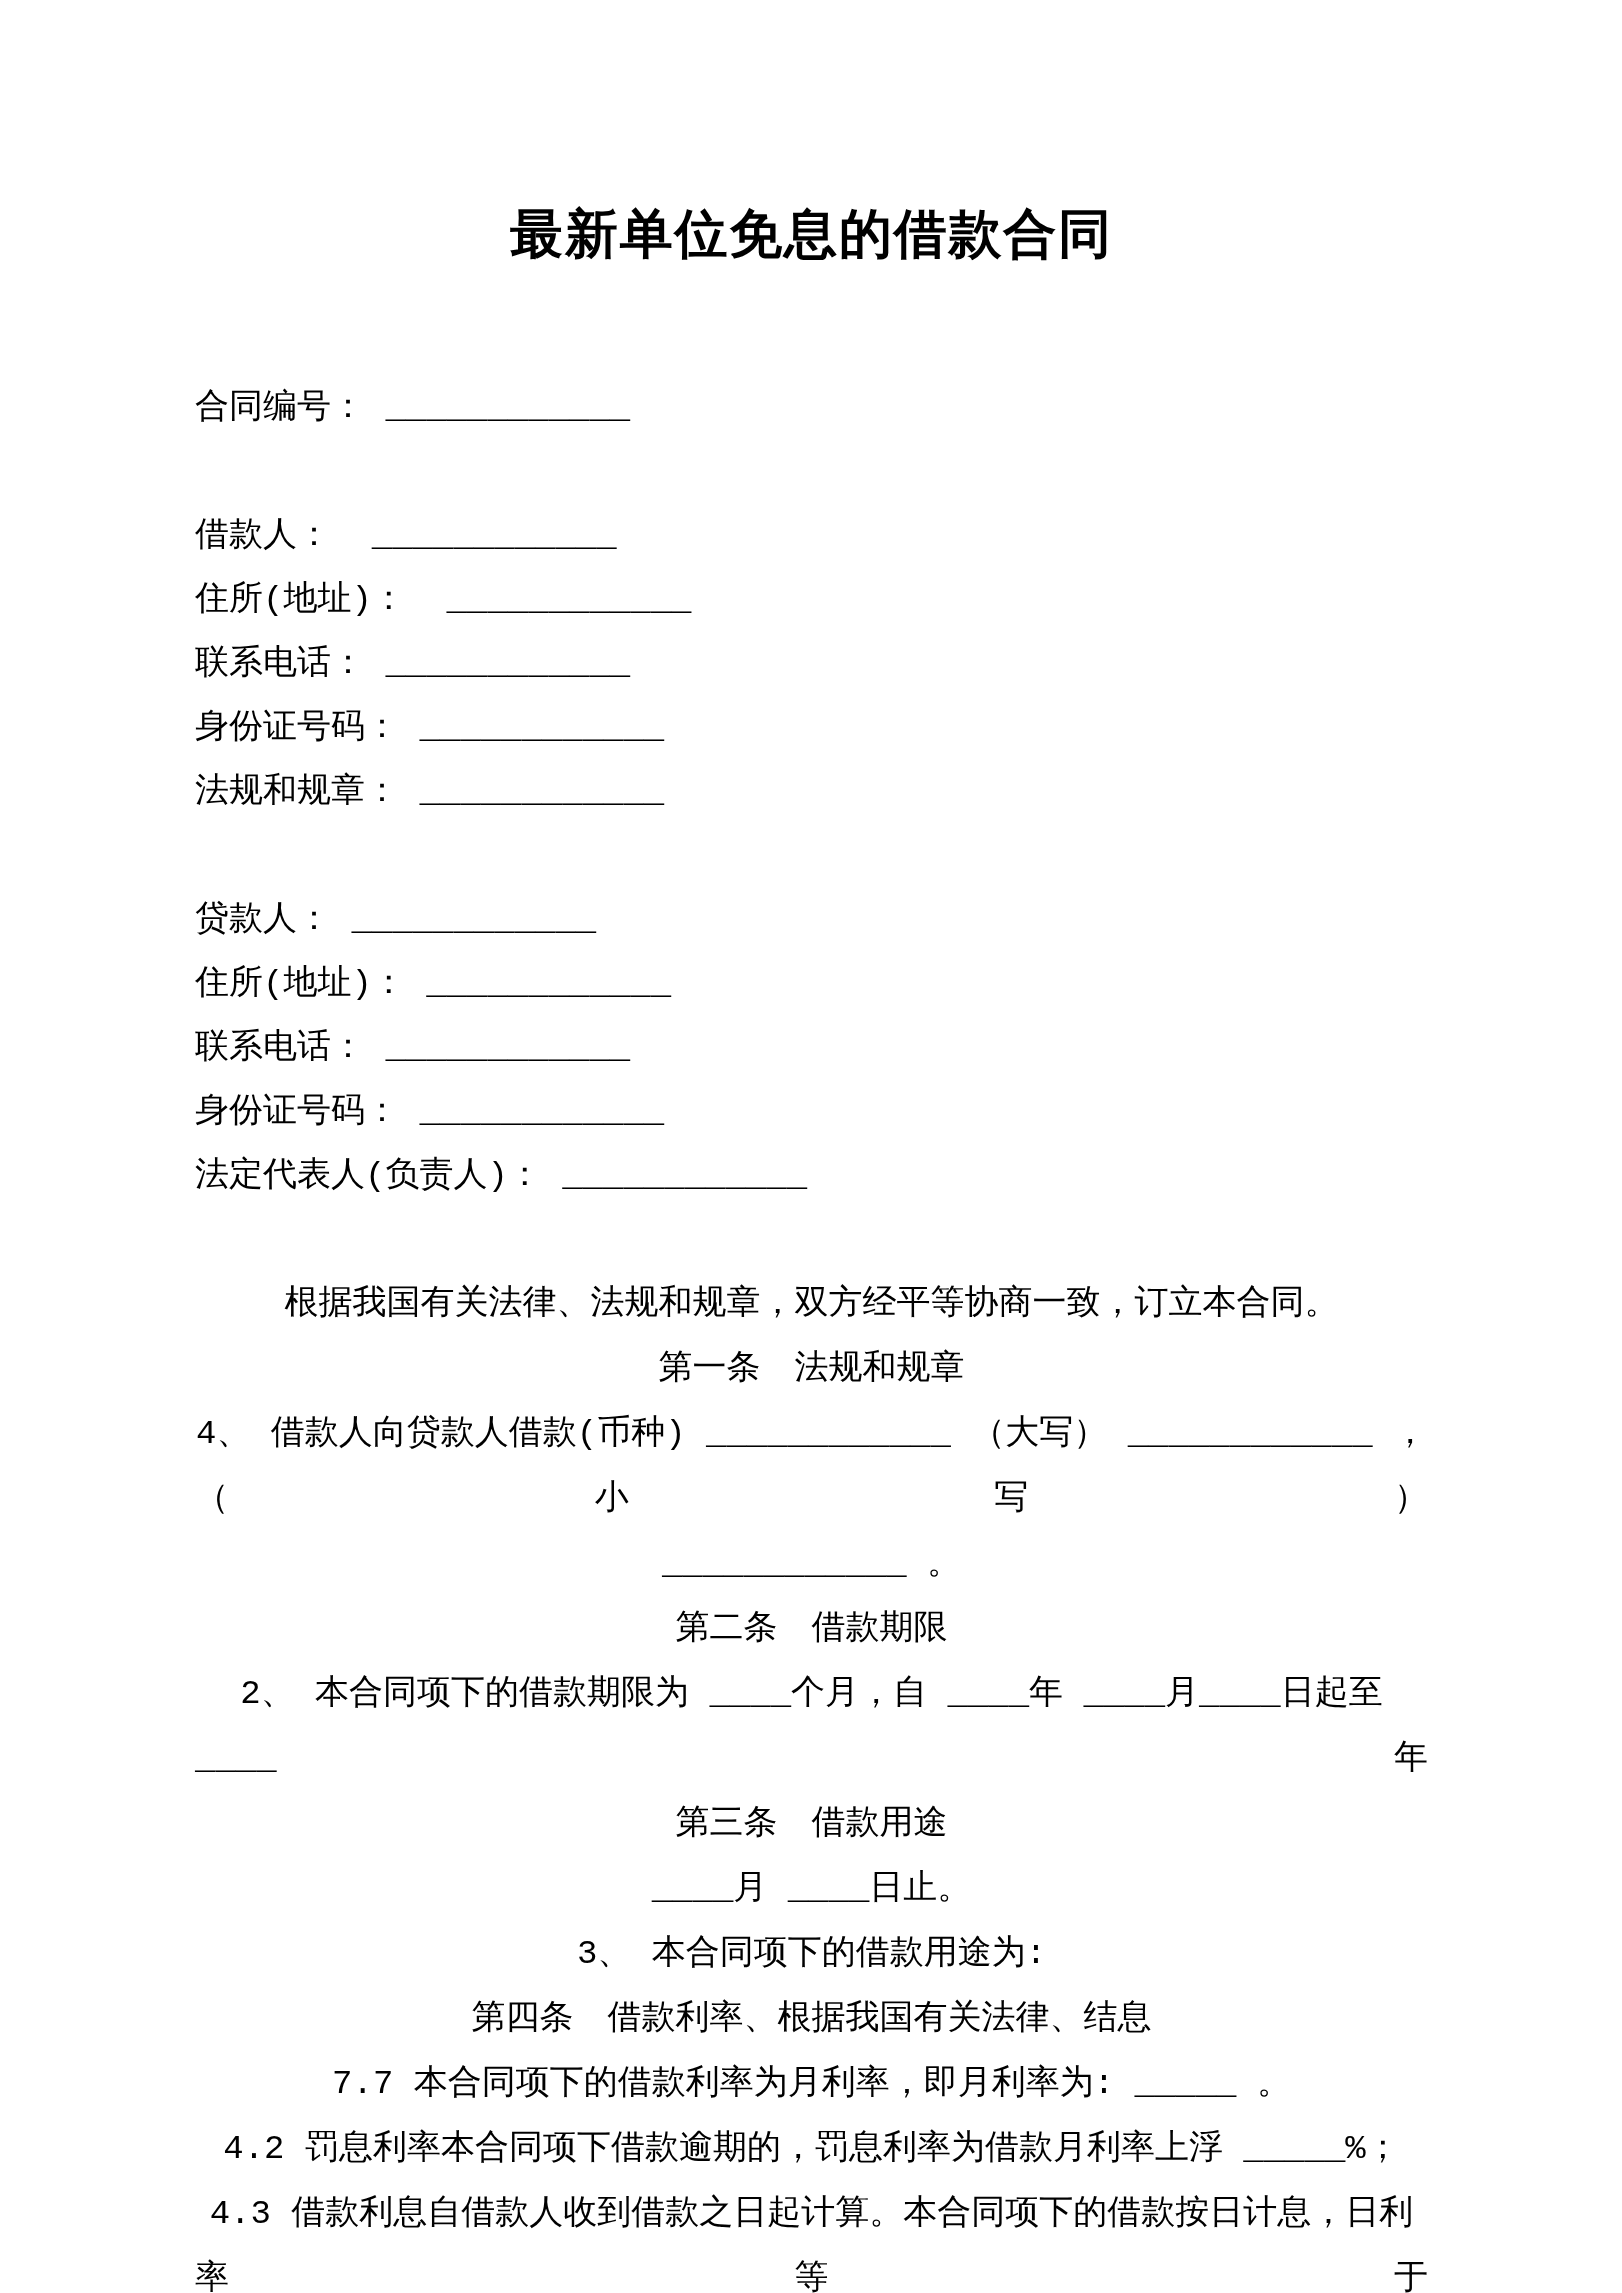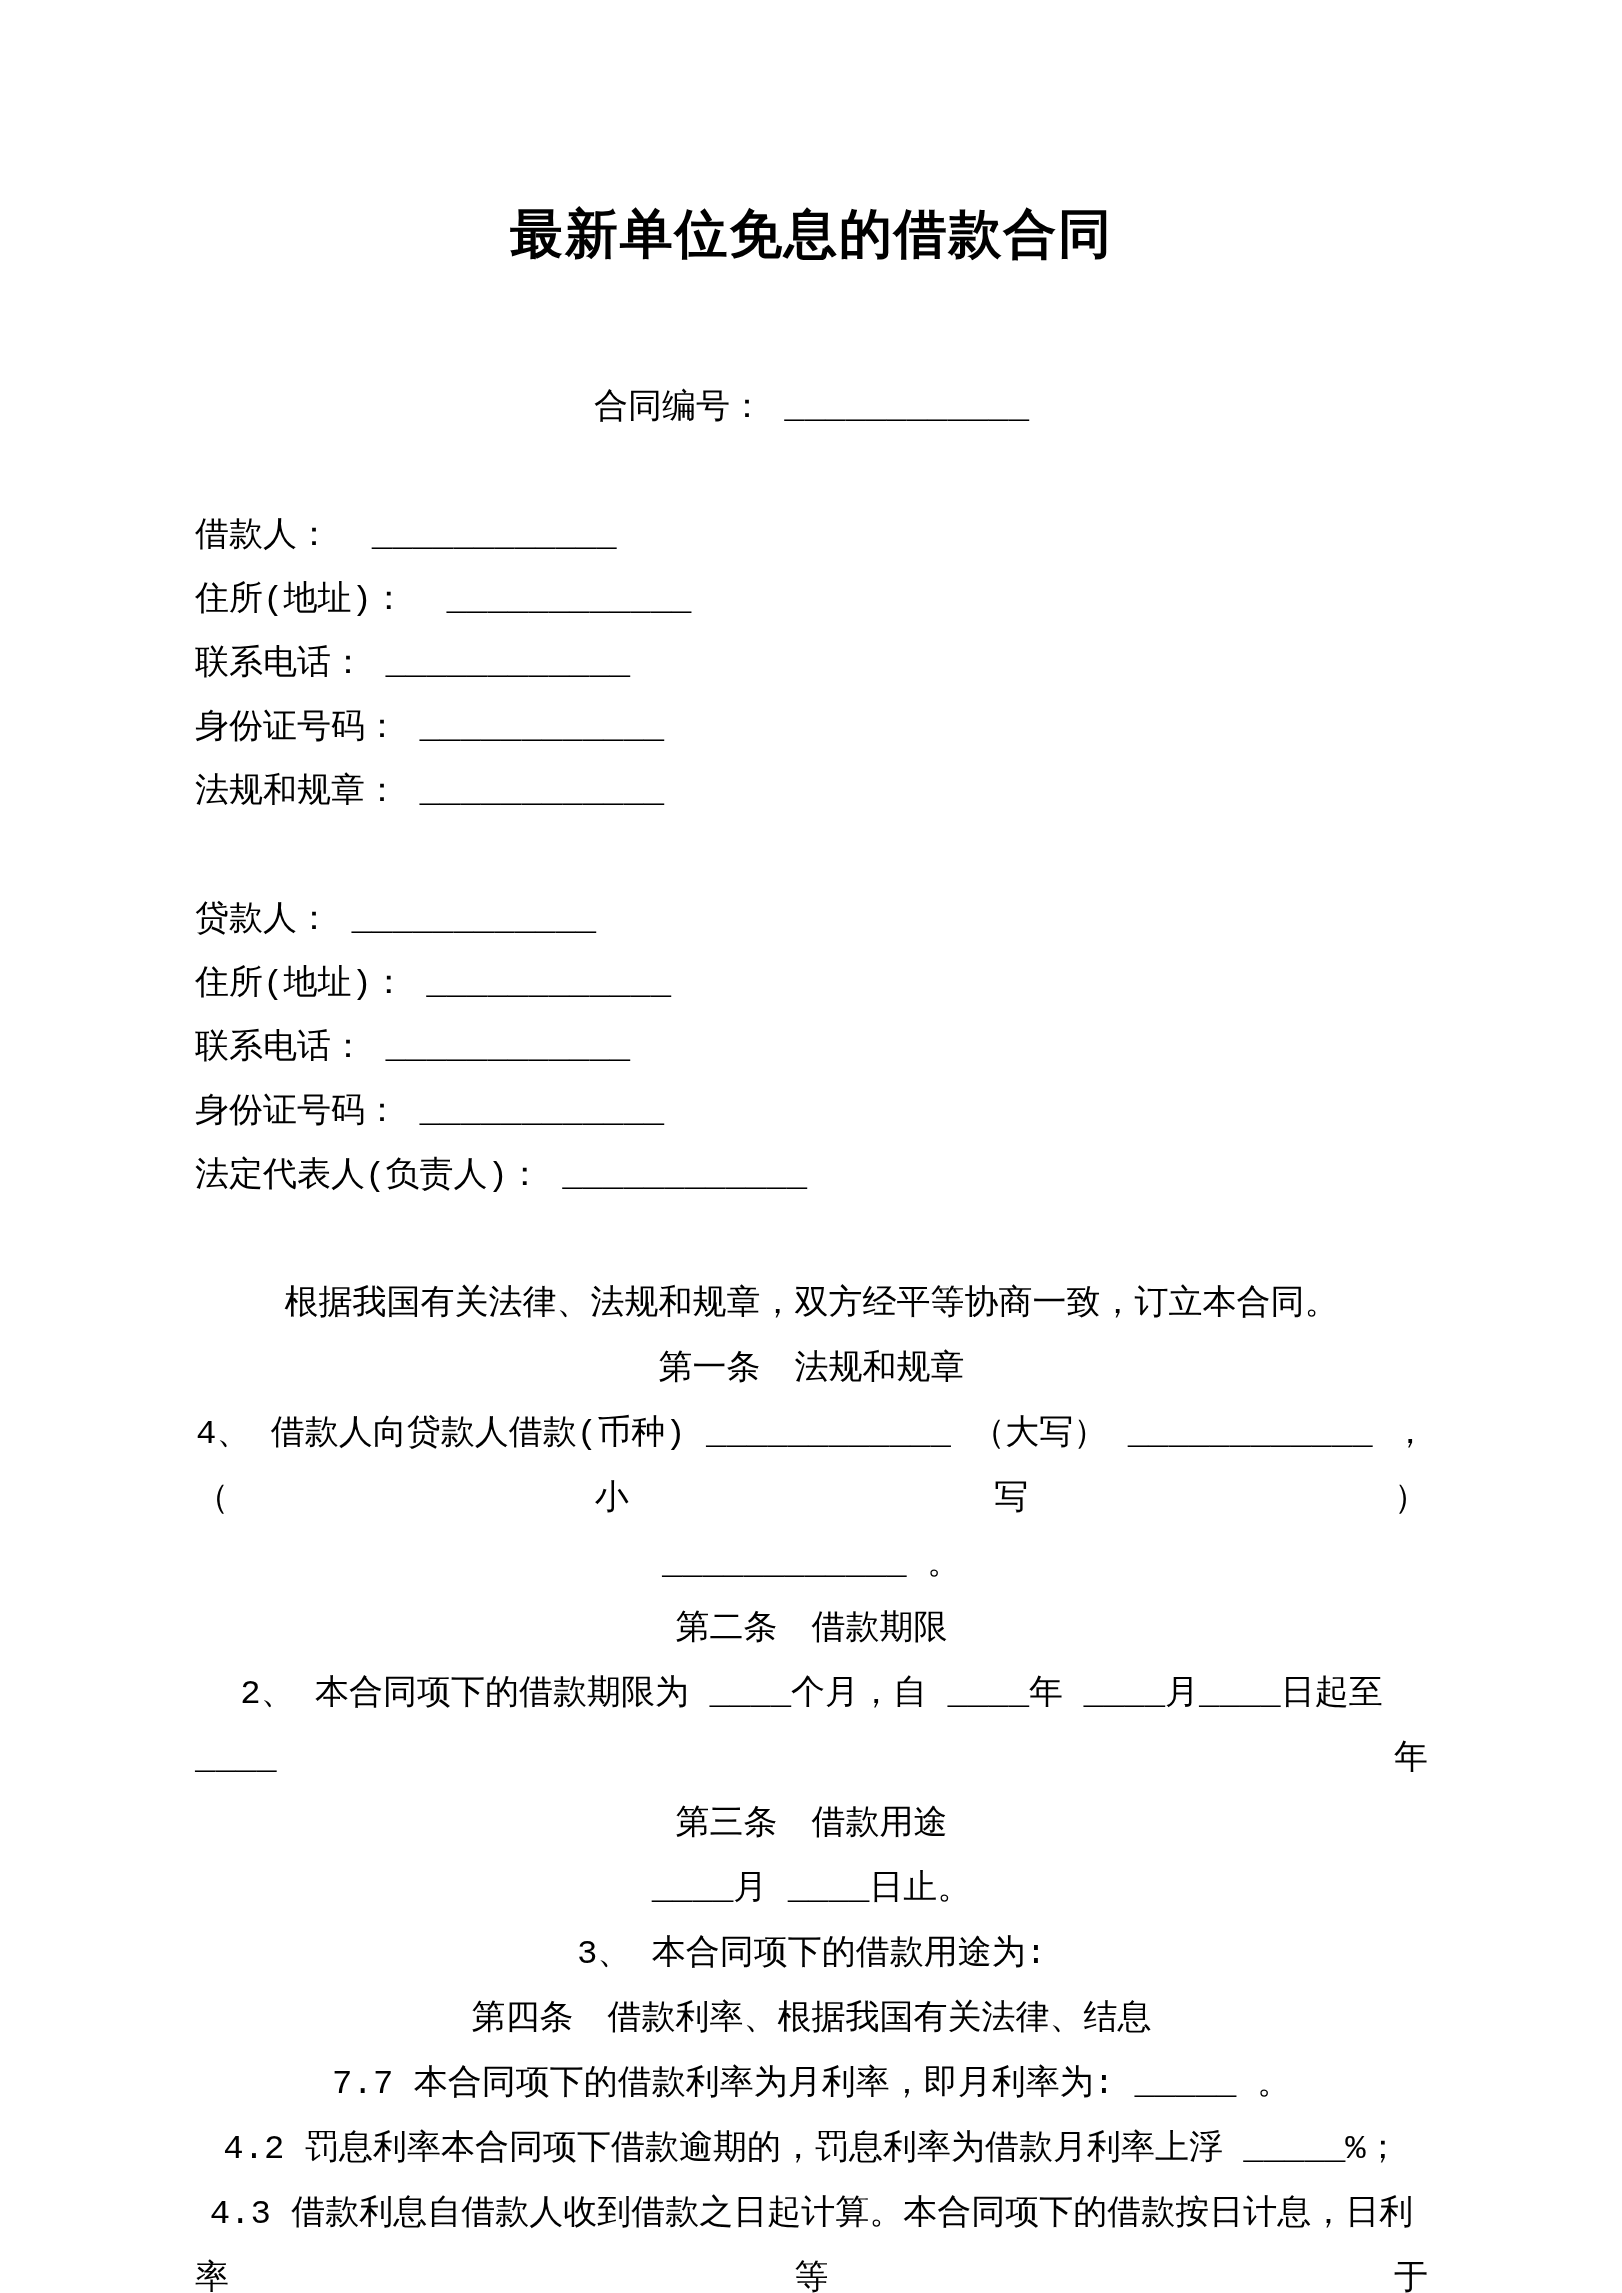--- a/index.html
+++ b/index.html
@@ -23,21 +23,21 @@
     font-weight: 700;
     line-height: 76px;
     text-align: center;
     letter-spacing: 1.8px;
   }
   .line {
     font-size: 34px;
     line-height: 64px;
   }
   .pre { white-space: pre; }
-  #contract-line { margin-top: 100px; text-align: center; }
+  #contract-line { margin-top: 100px; }
   .group { margin-top: 64px; }
   #clauses .line { line-height: 65px; text-align: center; }
   .stretch {
     text-align: justify;
     text-align-last: justify;
   }
   .footer {
     font-size: 22px;
     line-height: 31px;
     text-align: center;

